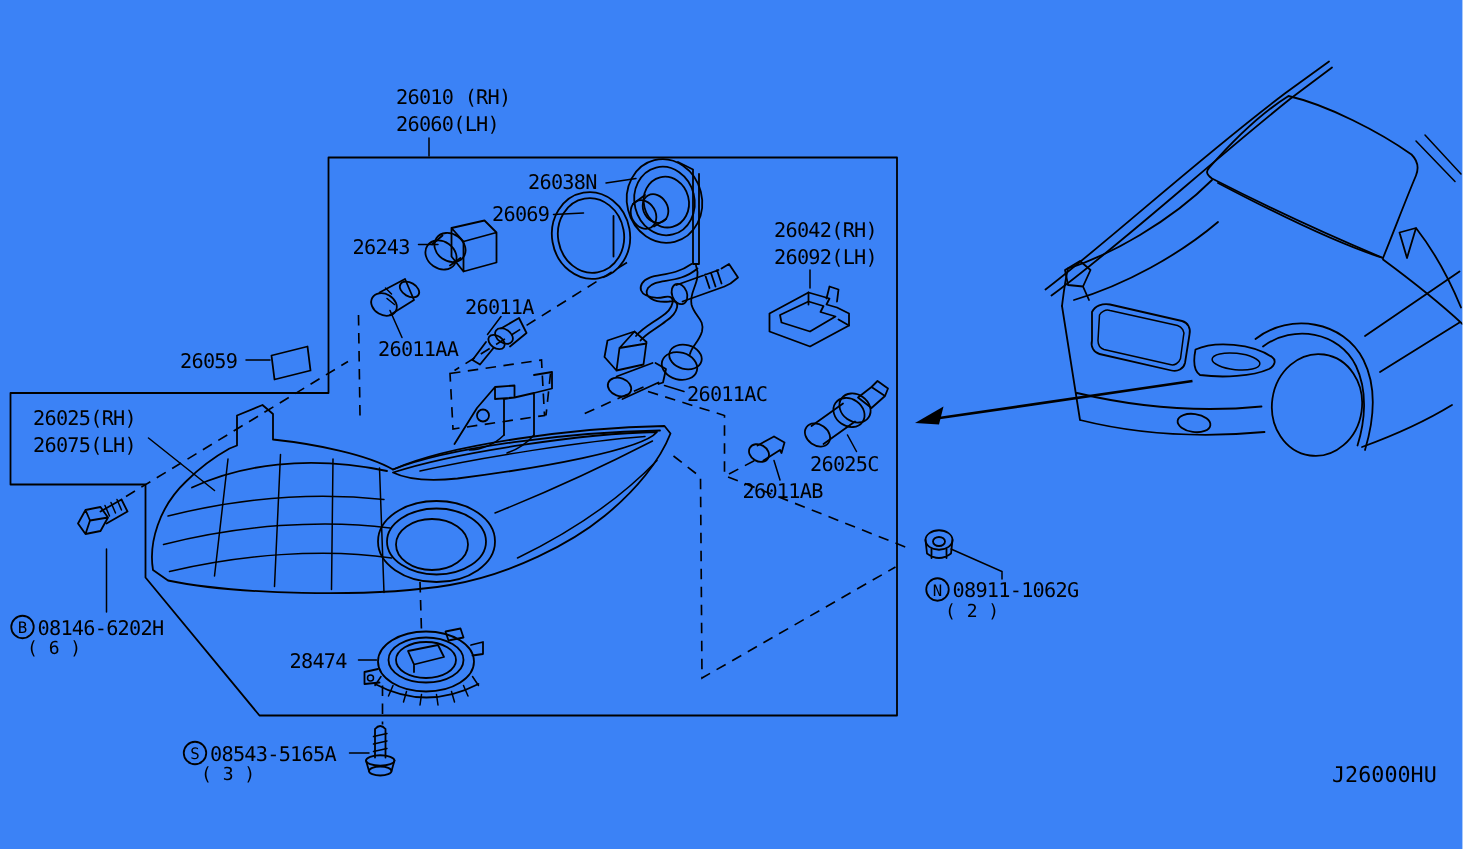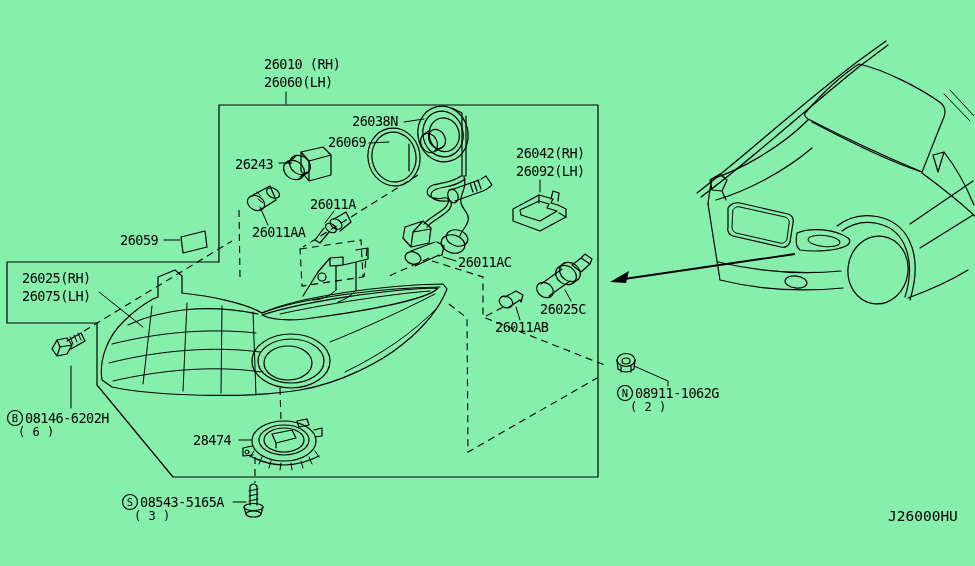--- a/index.html
+++ b/index.html
@@ -1,16 +1,16 @@
 <!DOCTYPE html>
 <html><head>
 <meta charset="utf-8">
 <style>
   html,body{margin:0;padding:0;background:#ffffff;}
-  .stage{position:relative;width:975px;height:566px;background:#86efac;overflow:hidden;
+  .stage{position:relative;width:975px;height:566px;background:#3b82f6;overflow:hidden;
          font-family:"DejaVu Sans Mono", monospace;}
   svg{display:block}
   .art{fill:none;stroke:#000;stroke-width:1.2;stroke-linecap:round;stroke-linejoin:round;}
   .thin{fill:none;stroke:#000;stroke-width:1;stroke-linecap:round;}
   .dash{fill:none;stroke:#000;stroke-width:1.1;stroke-dasharray:7 5;stroke-linecap:butt;}
   .lbl{font-family:"DejaVu Sans Mono", monospace;font-size:13.5px;fill:#000;letter-spacing:-0.5px;}
   .lblsm{font-family:"DejaVu Sans Mono", monospace;font-size:12px;fill:#000;}
   .pfx{font-family:"DejaVu Sans Mono", monospace;font-size:10.5px;fill:#000;text-anchor:middle;}
   .code{font-family:"DejaVu Sans Mono", monospace;font-size:14.5px;fill:#000;}
 </style>

